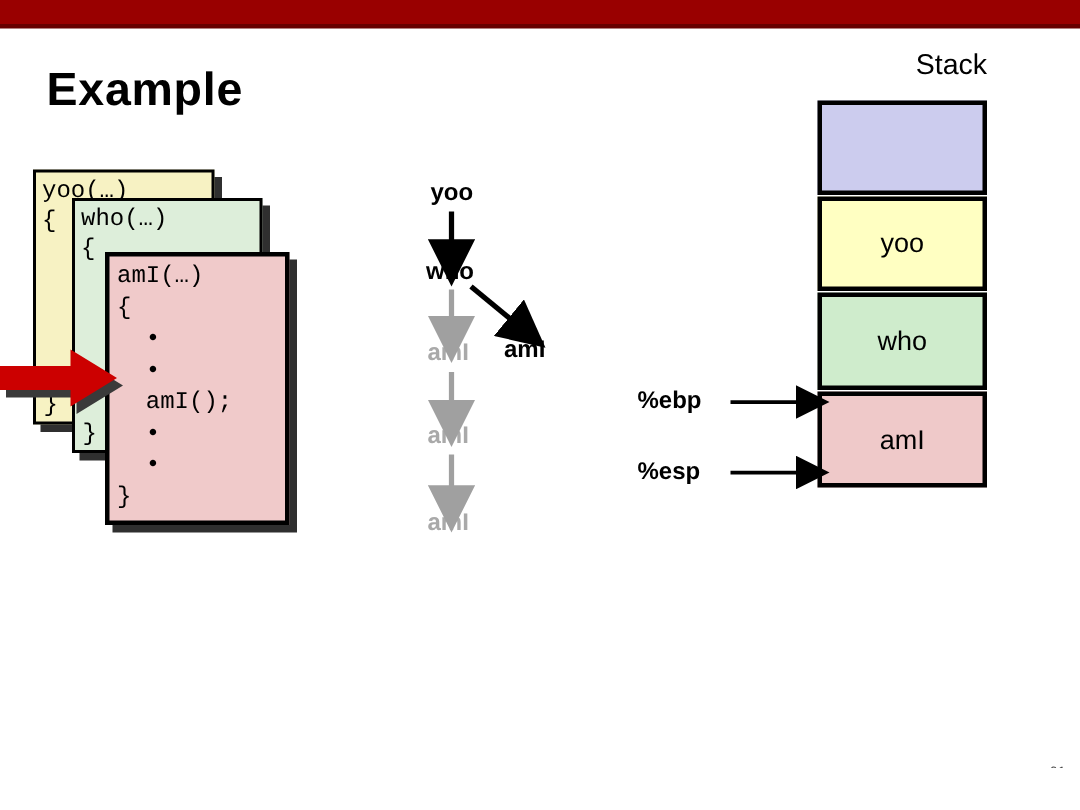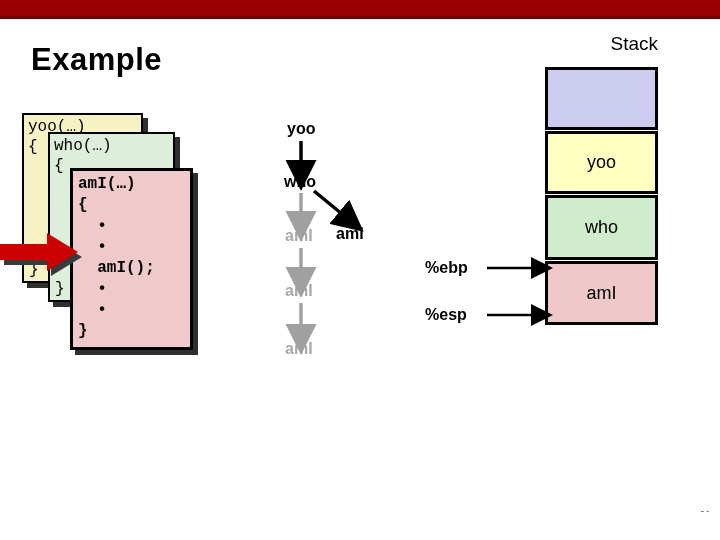--- a/index.html
+++ b/index.html
@@ -12,21 +12,21 @@
   .top-bar-edge { position:absolute; left:0; top:16px; width:720px; height:3px; background:#670000; }
   .slide-title { position:absolute; left:31px; top:42px; font-size:31px; font-weight:bold; letter-spacing:0.5px; }
   .page-number { position:absolute; left:695px; top:510px; width:20px; font-size:10px; color:#4a4a4a; text-align:center; }
 
   
   .code-card { position:absolute; border:2px solid #000; box-shadow:5px 5px 0 0 #2f2f2f;
                font-family:"Liberation Mono", monospace; font-size:16px; }
   .code-card pre { font-family:"Liberation Mono", monospace; font-size:16px; line-height:20px; padding:2px 0 0 4px; }
   .card-yoo { left:22px; top:113px; width:121px; height:170px; background:#f7f2c3; z-index:1; }
   .card-who { left:48px; top:132px; width:127px; height:170px; background:#ddeeda; z-index:2; }
-  .card-ami { left:70px; top:168px; width:123px; height:182px; background:#f0caca; z-index:3; border-width:3px;font-weight:bold; }
+  .card-ami { left:70px; top:168px; width:123px; height:182px; background:#f0caca; z-index:3; border-width:3px; }
   .card-ami pre { line-height:21px; padding:3px 0 0 5px; }
   .closing-brace { position:absolute; left:5px; bottom:3px; line-height:16px; }
 
   
   .chain-label { position:absolute; font-size:16px; font-weight:bold; line-height:16px; }
   .chain-label.faded { color:#a9a9a9; }
   .node-yoo  { left:287px; top:121px; }
   .node-who  { left:284px; top:174px; }
   .node-ami1 { left:285px; top:228px; }
   .node-amib { left:336px; top:226px; }

